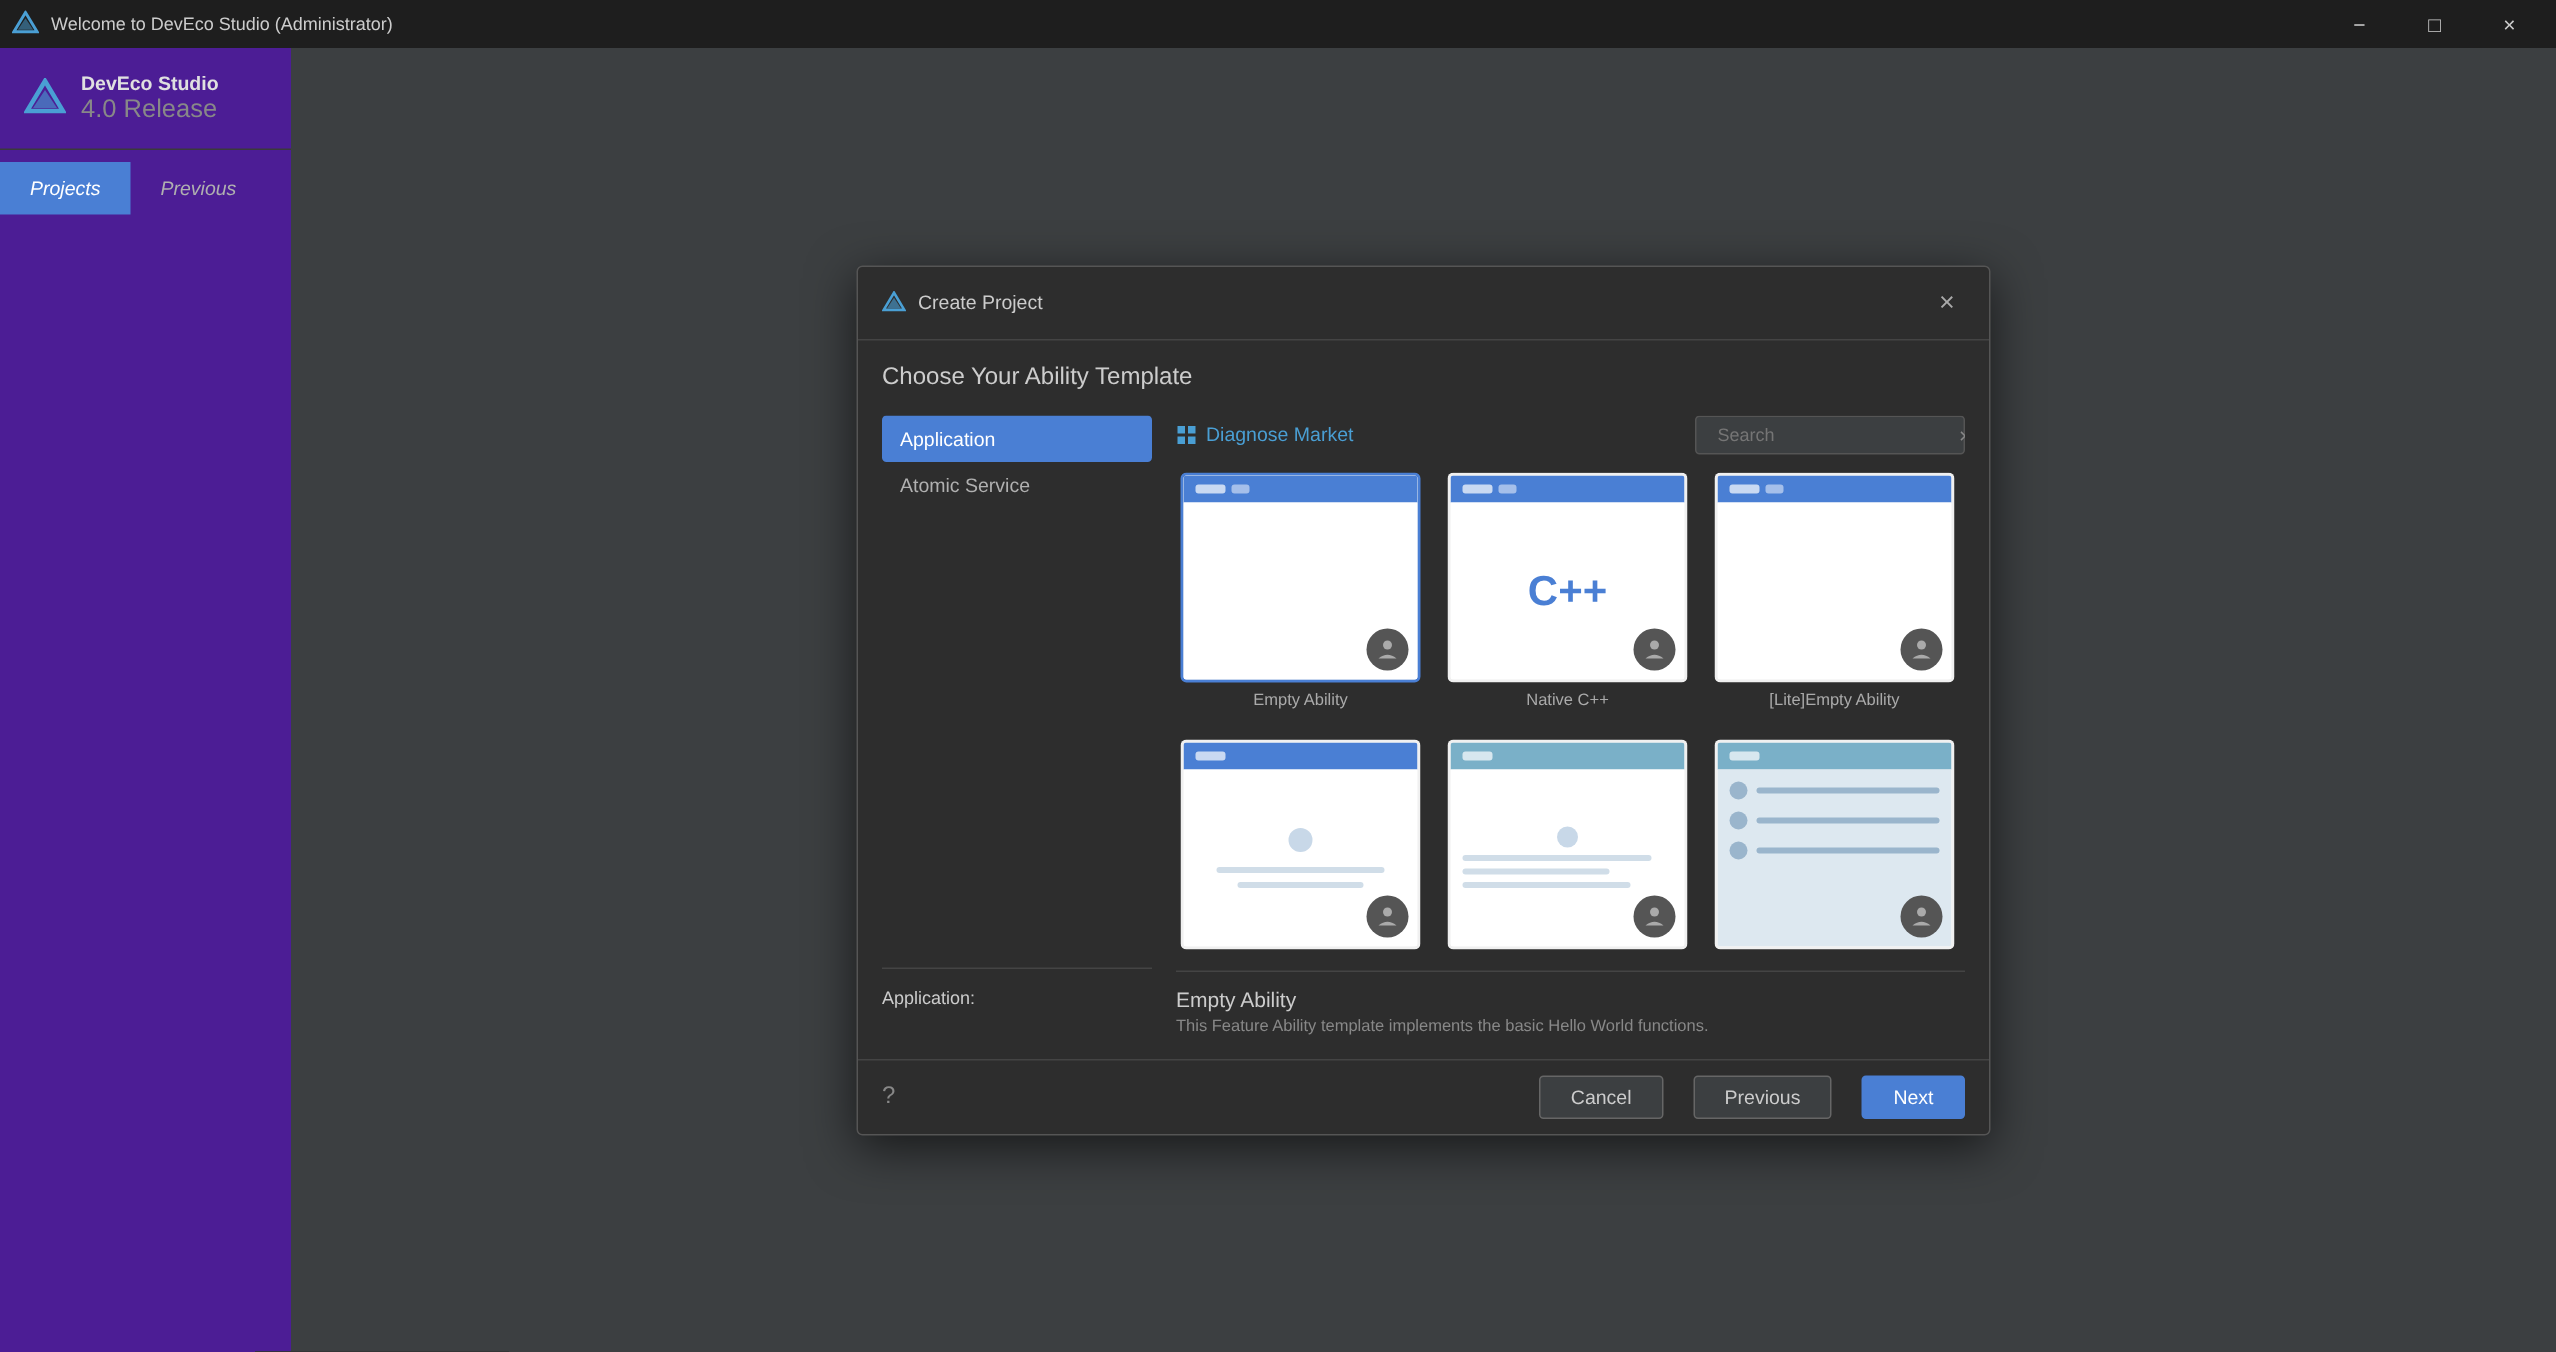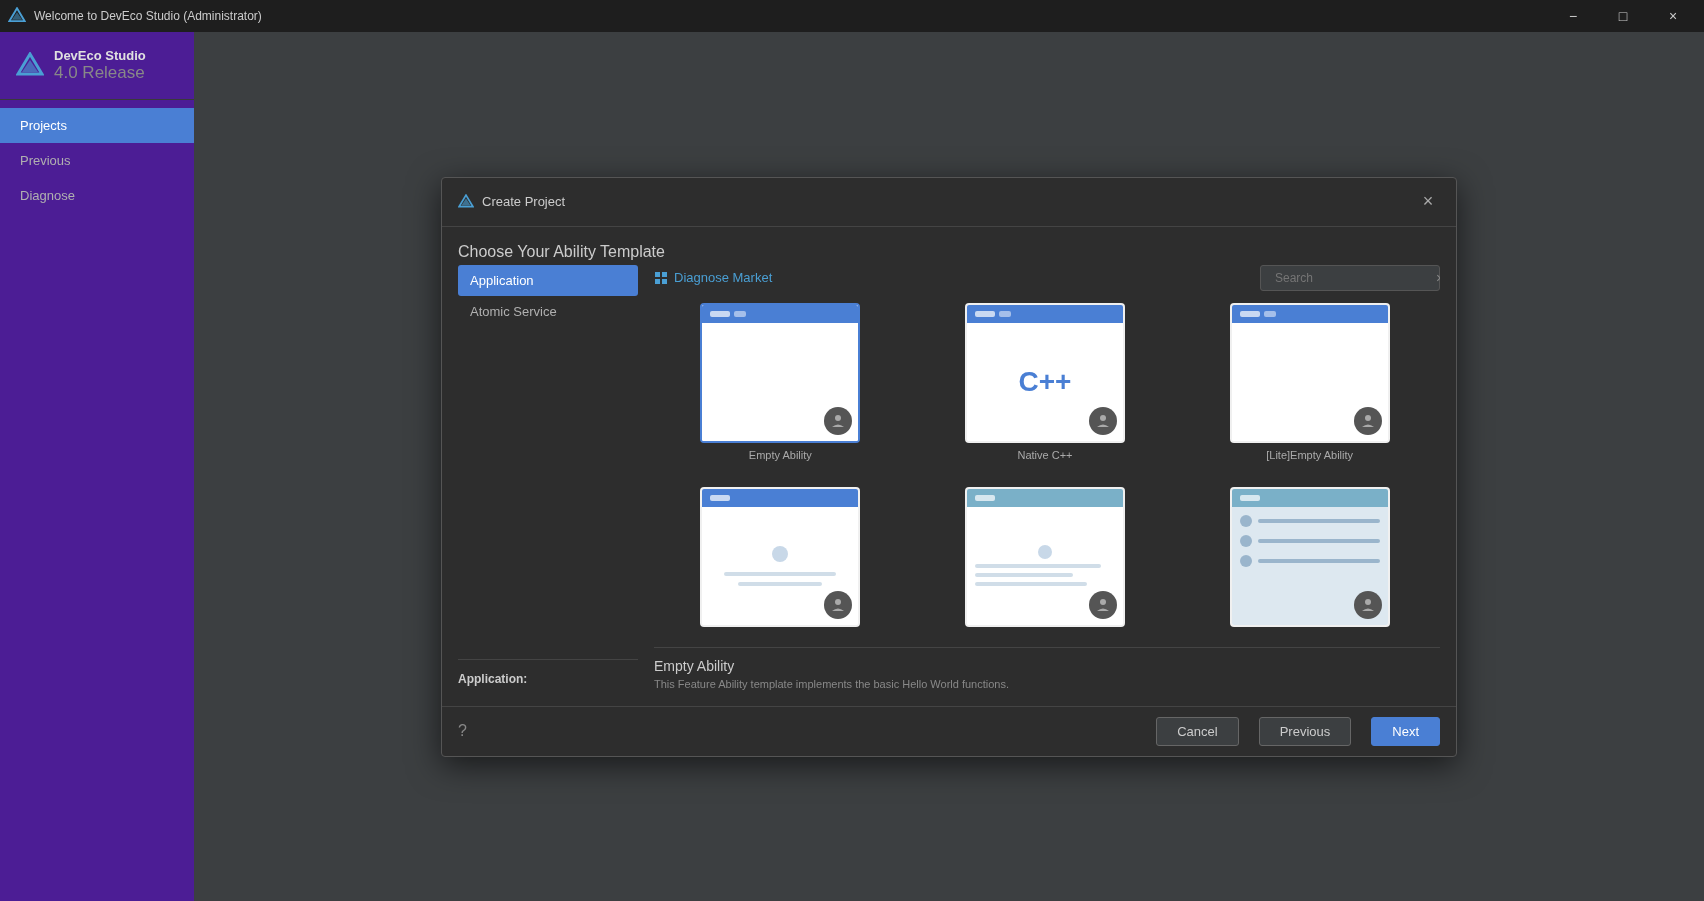--- a/index.html
+++ b/index.html
@@ -76,22 +76,23 @@
       border-bottom: 1px solid #3a3a3a;
     }
     .logo-icon {
       width: 28px;
       height: 28px;
     }
     .logo-text { color: #e0e0e0; font-size: 13px; font-weight: 600; }
     .logo-sub { color: #888; font-size: 17px; }
     .sidebar-nav {
       display: flex;
-      flex-direction: column;
+      flex-direction: row;
       padding-top: 8px;
+      font-style: italic;
     }
     .sidebar-item {
       padding: 10px 20px;
       color: #b0b0b0;
       font-size: 13px;
       cursor: pointer;
     }
     .sidebar-item.active { background: #4a7fd4; color: #ffffff; }
 
     
@@ -116,21 +117,21 @@
       position: absolute;
       top: 0; left: 0; right: 0; bottom: 0;
       display: flex;
       align-items: center;
       justify-content: center;
     }
     .dialog {
       background: #2d2d2d;
       border: 1px solid #555;
       border-radius: 4px;
-      width: 1016px;
+      width: 756px;
       height: 580px;
       display: flex;
       flex-direction: column;
       box-shadow: 0 8px 32px rgba(0,0,0,0.6);
     }
     .dialog-header {
       display: flex;
       align-items: center;
       justify-content: space-between;
       padding: 12px 16px;
@@ -163,21 +164,21 @@
       display: flex;
       flex-direction: column;
       flex: 1;
       overflow: hidden;
       padding: 16px;
     }
     .dialog-heading {
       color: #cccccc;
       font-size: 16px;
       font-weight: 500;
-      margin-bottom: 4px;
+      margin-bottom: 16px;
     }
     .dialog-content {
       display: flex;
       flex: 1;
       gap: 16px;
       overflow: hidden;
     }
 
     
     .left-panel {
@@ -200,22 +201,22 @@
       background: #4a7fd4;
       color: #ffffff;
     }
     .left-panel-description {
       padding-top: 12px;
       border-top: 1px solid #444;
     }
     .desc-title {
       color: #cccccc;
       font-size: 12px;
-      font-weight: 700;
-      margin-bottom: 4px;
+      font-weight: 400;
+      margin-bottom: 18px;
     }
     .desc-text {
       color: #888;
       font-size: 11px;
       line-height: 1.5;
     }
 
     
     .right-panel {
       flex: 1;

